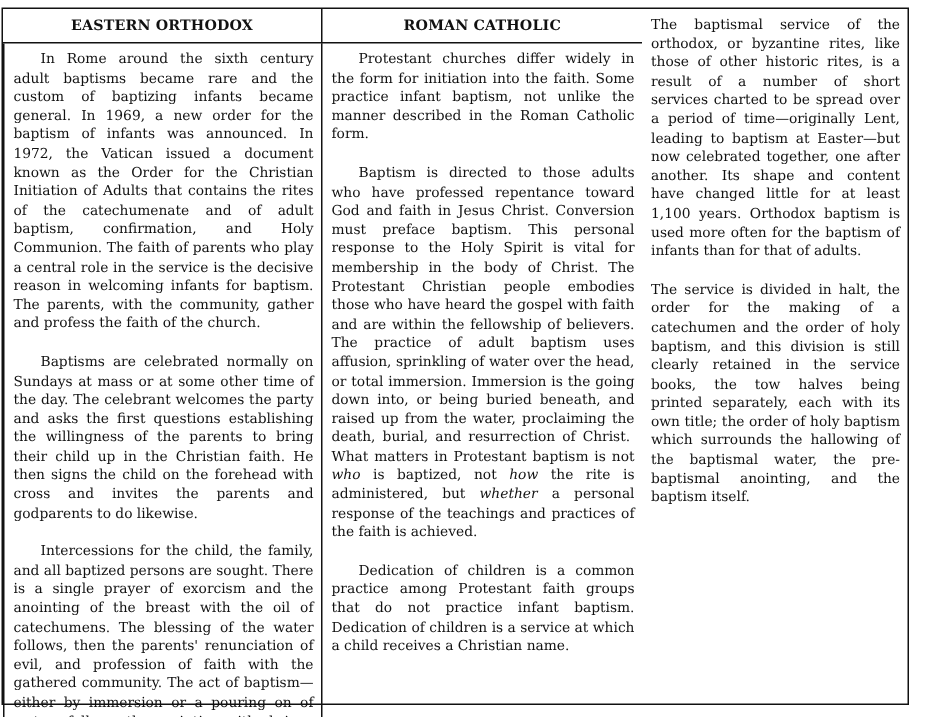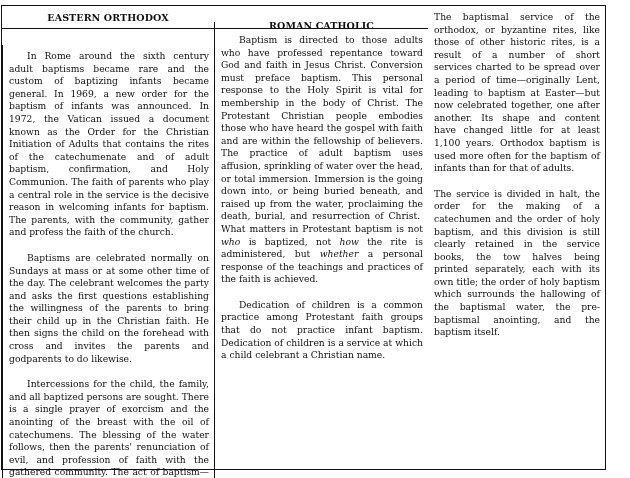--- a/index.html
+++ b/index.html
@@ -8,21 +8,21 @@
     position: absolute; left: 1px; top: 5px; width: 605px; height: 465px;
     border: 1.5px solid #111; box-sizing: border-box;
     display: grid; grid-template-columns: 212px 214px 1fr; grid-template-rows: 23px 1fr;
     font-family: "DejaVu Serif", "Liberation Serif", serif; color: #111;
   }
   .th {
     display: flex; align-items: center; justify-content: center;
     font-weight: bold; font-size: 9.5px; letter-spacing: 0.1px;
     border-bottom: 1.5px solid #111;
   }
-  .th.c2, .td.c2 { border-left: 1.5px solid #111; margin-top: 16px; }
+  .th.c2, .td.c2 { border-left: 1.5px solid #111; }
   .th.c3, .td.c3 { border-left: 1.5px solid #111; }
   .td { padding: 5px 5px 0 6px; font-size: 9.2px; line-height: 12.6px; text-align: justify; }
   .td p { margin: 0 0 13px 0; }
   .td.c2 p, .td.c3 p { text-indent: 18px; }
   em { }
 </style>
 </head>
 <body>
 
 <div class="tbl">
@@ -34,16 +34,17 @@
     <p>The service is divided in halt, the order for the making of a catechumen and the order of holy baptism, and this division is still clearly retained in the service books, the tow halves being printed separately, each with its own title; the order of holy baptism which surrounds the hallowing of the baptismal water, the pre-baptismal anointing, and the baptism itself.</p>
   </div>
 
   <div class="td c2">
     <p>In Rome around the sixth century adult baptisms became rare and the custom of baptizing infants became general. In 1969, a new order for the baptism of infants was announced. In 1972, the Vatican issued a document known as the Order for the Christian Initiation of Adults that contains the rites of the catechumenate and of adult baptism, confirmation, and Holy Communion. The faith of parents who play a central role in the service is the decisive reason in welcoming infants for baptism. The parents, with the community, gather and profess the faith of the church.</p>
     <p>Baptisms are celebrated normally on Sundays at mass or at some other time of the day. The celebrant welcomes the party and asks the first questions establishing the willingness of the parents to bring their child up in the Christian faith. He then signs the child on the forehead with cross and invites the parents and godparents to do likewise.</p>
     <p>Intercessions for the child, the family, and all baptized persons are sought. There is a single prayer of exorcism and the anointing of the breast with the oil of catechumens. The blessing of the water follows, then the parents' renunciation of evil, and profession of faith with the gathered community. The act of baptism—either by immersion or a pouring on of water—follows, the anointing with chrism, and the giving of the white garment and candle. The service closes with blessings for the mother, the father, and the assembled congregation.</p>
   </div>
 
   <div class="td c3">
+    <p>Protestant churches differ widely in the form for initiation into the faith. Some practice infant baptism, not unlike the manner described in the Roman Catholic form.</p>
     <p><span>Baptism is directed to those adults who have professed repentance toward God and faith in Jesus Christ. Conversion must preface baptism. This personal response to the Holy Spirit is vital for membership in the body of Christ. The Protestant Christian people embodies those who have heard the gospel with faith and are within the fellowship of believers. The practice of adult baptism uses affusion, sprinkling of water over the head, or total immersion. Immersion is the going down into, or being buried beneath, and raised up from the water, proclaiming the death, burial, and resurrection of Christ.</span>&nbsp; <span>What matters in Protestant baptism is not </span><em>who</em><span> is baptized, not </span><em>how</em><span> the rite is administered, but </span><em>whether</em><span> a personal response of the teachings and practices of the faith is achieved.</span></p>
-    <p>Dedication of children is a common practice among Protestant faith groups that do not practice infant baptism. Dedication of children is a service at which a child celebrant a Christian name.</p>
+    <p>Dedication of children is a common practice among Protestant faith groups that do not practice infant baptism. Dedication of children is a service at which a child receives a Christian name.</p>
   </div>
 </div>
 
 </body></html>

